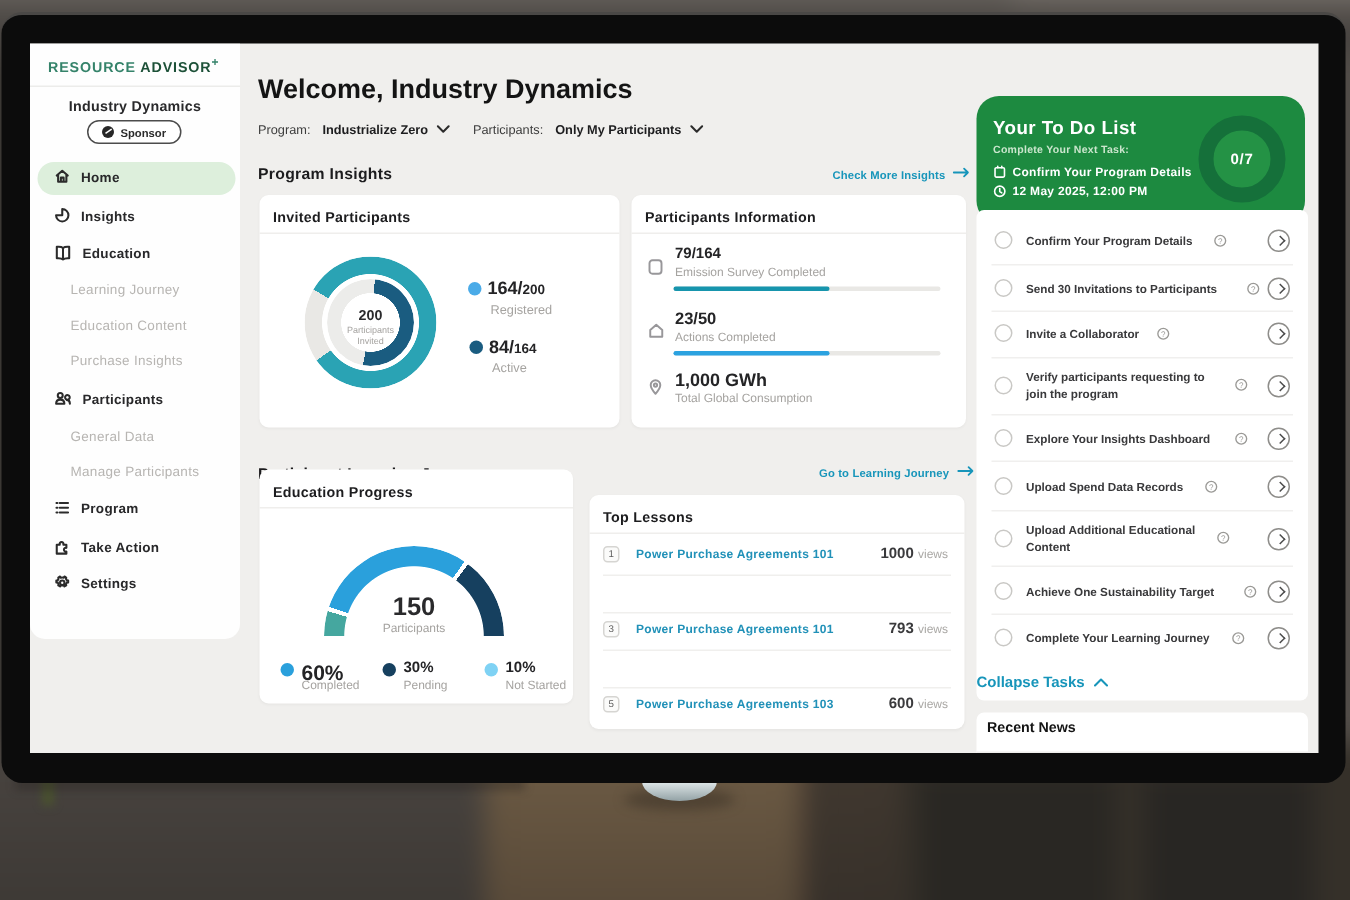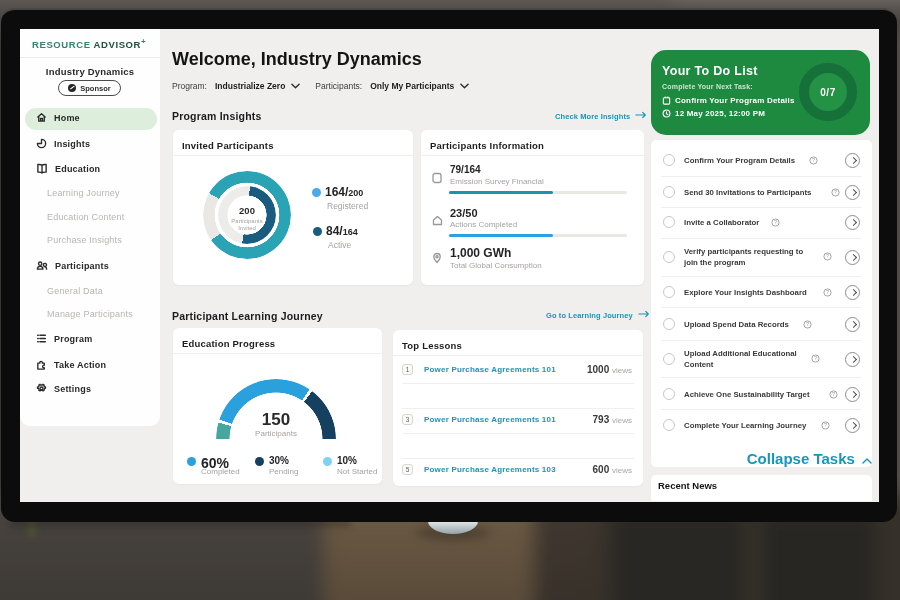--- a/index.html
+++ b/index.html
@@ -42,35 +42,35 @@
 .pbar{position:absolute;height:3px;background:#e9e8e5;border-radius:2px;width:178px;left:28px}
 .pbar i{display:block;height:3px;border-radius:2px}
 
 .lrow{position:absolute;left:0;width:100%;height:25px}
 .lnum{position:absolute;left:9px;top:6px;width:11px;height:11px;border:1px solid #d6d5d2;border-radius:3px;font-size:6.5px;color:#5c5c5c;text-align:center;line-height:10px;background:#fbfbfa}
 .lname{position:absolute;left:31px;top:7px;font-size:8px;font-weight:bold;color:#2191b8;letter-spacing:.2px}
 .lviews{position:absolute;right:11px;top:6px;font-size:10px;font-weight:bold;color:#3a3a3c}
 .lviews span{font-size:8px;font-weight:normal;color:#a9a7a4}
 .lsep{position:absolute;left:9px;right:9px;border-top:1px solid #f0efed}
 
-#greencard{position:absolute;left:631px;top:21px;width:219px;height:85px;background:#1d8a40;border-radius:15px;color:#fff}
+#greencard{position:absolute;left:631px;top:35px;width:219px;height:85px;background:#1d8a40;border-radius:15px;color:#fff}
 #gc-title{position:absolute;left:11px;top:14px;font-size:12.5px;font-weight:bold;letter-spacing:.3px}
 #gc-sub{position:absolute;left:11px;top:33px;font-size:7px;color:#cbe6cd;font-weight:bold;letter-spacing:.2px}
 .gc-row{position:absolute;left:11px;display:flex;align-items:center;gap:4px;font-size:8px;font-weight:bold;letter-spacing:.2px}
 #gc-ring{position:absolute;left:148px;top:13px;width:58px;height:58px;border-radius:50%;border:10px solid #15703a;background:#249245;display:flex;align-items:center;justify-content:center}
 #gc-ring b{font-size:10px;letter-spacing:.5px}
 #tasks{position:absolute;left:631px;top:111px;width:221px;height:327px;background:#fff;border-radius:5px}
 .trow{position:absolute;left:0;width:100%}
 .tcirc{position:absolute;left:12px;width:12px;height:12px;border:1.5px solid #c9c8c5;border-radius:50%}
 .ttxt{position:absolute;left:33px;font-size:7.8px;color:#39393b;letter-spacing:0;font-weight:bold}
 .tq{position:absolute;width:9px;height:9px}
 .tchev{position:absolute;right:12px;width:15px;height:15px;border:1.2px solid #8e8d8a;border-radius:50%}
 .tchev::after{content:"";position:absolute;left:5px;top:4px;width:4px;height:4px;border-right:1.4px solid #4c4c4c;border-bottom:1.4px solid #4c4c4c;transform:rotate(-45deg)}
 .tsep{position:absolute;left:10px;right:10px;border-top:1px solid #f0efee}
-#collapse{position:absolute;left:0;top:310px;width:100%;text-align:right;font-size:15px;font-weight:bold;color:#1795ba}
+#collapse{position:absolute;left:0;top:310px;width:100%;text-align:left;font-size:10px;font-weight:bold;color:#1795ba}
 #recent{position:absolute;left:631px;top:446px;width:221px;height:40px;background:#fff;border-radius:5px}
 #recent h3{position:absolute;left:7px;top:5px;font-size:9.5px;font-weight:bold;color:#141414}
 #recent .cdiv{position:absolute;left:0;top:26px;width:100%;border-top:1px solid #efeeec}
 .ico{stroke:#2b2b2b;fill:none;stroke-width:1.5;stroke-linecap:round;stroke-linejoin:round}
 .icog{stroke:#98979a;fill:none;stroke-width:1.3;stroke-linecap:round;stroke-linejoin:round}
 .icow{stroke:#fff;fill:none;stroke-width:1.2;stroke-linecap:round;stroke-linejoin:round}
 </style>
 </head>
 <body>
 <div id="stage">
@@ -194,21 +194,21 @@
       <div class="abs" style="left:155px;top:110px;font-size:8.5px;color:#a5a3a0">Active</div>
     </div>
 
     <div class="card" style="left:401px;top:101px;width:223px;height:155px">
       <h3>Participants Information</h3>
       <div class="cdiv"></div>
       <svg class="abs icog" width="10" height="12" viewBox="0 0 10 12" style="left:11px;top:42px">
           <rect x="1" y="1.5" width="8" height="9" rx="2"></rect>
         </svg>
       <div class="abs" style="left:29px;top:34px;font-size:10px;font-weight:bold;color:#242426">79/164</div>
-      <div class="abs" style="left:29px;top:47px;font-size:8px;color:#a5a3a0">Emission Survey Financial</div>
+      <div class="abs" style="left:29px;top:47px;font-size:8px;color:#a5a3a0">Emission Survey Completed</div>
       <div class="pbar" style="top:61px">
           <i style="width:104px;background:#1795ad"></i>
         </div>
       <svg class="abs icog" width="11" height="11" viewBox="0 0 11 11" style="left:11px;top:85px">
           <path d="M5.5 1.5 9.5 5v4.5h-8V5z"></path>
         </svg>
       <div class="abs" style="left:29px;top:77px;font-size:11px;font-weight:bold;color:#242426">23/50</div>
       <div class="abs" style="left:29px;top:90px;font-size:8px;color:#a5a3a0">Actions Completed</div>
       <div class="pbar" style="top:104px">
           <i style="width:104px;background:#2ba2e0"></i>
@@ -221,21 +221,21 @@
       <div class="abs" style="left:29px;top:131px;font-size:8px;color:#a5a3a0">Total Global Consumption</div>
     </div>
 
     <div class="sec-t" style="left:152px;top:281px">Participant Learning Journey</div>
     <div class="teal-link" style="left:526px;top:281px">Go to Learning Journey
       <svg width="12" height="8" viewBox="0 0 14 8" style="margin-left:3px">
           <path d="M1 4h11M9 1l3 3-3 3" stroke="#1795ba" stroke-width="1.4" fill="none" stroke-linecap="round" stroke-linejoin="round"></path>
         </svg>
     </div>
 
-    <div class="card" style="left:153px;top:299px;width:209px;height:156px">
+    <div class="card" style="left:153px;top:284px;width:209px;height:156px">
       <h3>Education Progress</h3>
       <div class="cdiv"></div>
       <div class="abs" style="left:43px;top:51px;width:120px;height:60px;overflow:hidden">
         <div style="width:120px;height:120px;border-radius:50%;background:conic-gradient(from 270deg,#45a79f 0 16deg,#fff 16deg 19deg,#2aa0dc 19deg 124deg,#fff 124deg 127deg,#16405f 127deg 180deg,transparent 180deg);-webkit-mask:radial-gradient(closest-side,transparent 0 77%,#000 78%)"></div>
       </div>
       <div class="abs" style="left:43px;top:82px;width:120px;text-align:center;font-size:17px;font-weight:bold;color:#2a2a2c">150</div>
       <div class="abs" style="left:43px;top:101px;width:120px;text-align:center;font-size:8px;color:#a5a3a0">Participants</div>
       <div class="abs" style="left:14px;top:129px;width:9px;height:9px;border-radius:50%;background:#2aa0dc"></div>
       <div class="abs" style="left:28px;top:127px;font-size:14px;font-weight:bold;color:#242426">60%</div>
       <div class="abs" style="left:28px;top:139px;font-size:8px;color:#a5a3a0">Completed</div>

